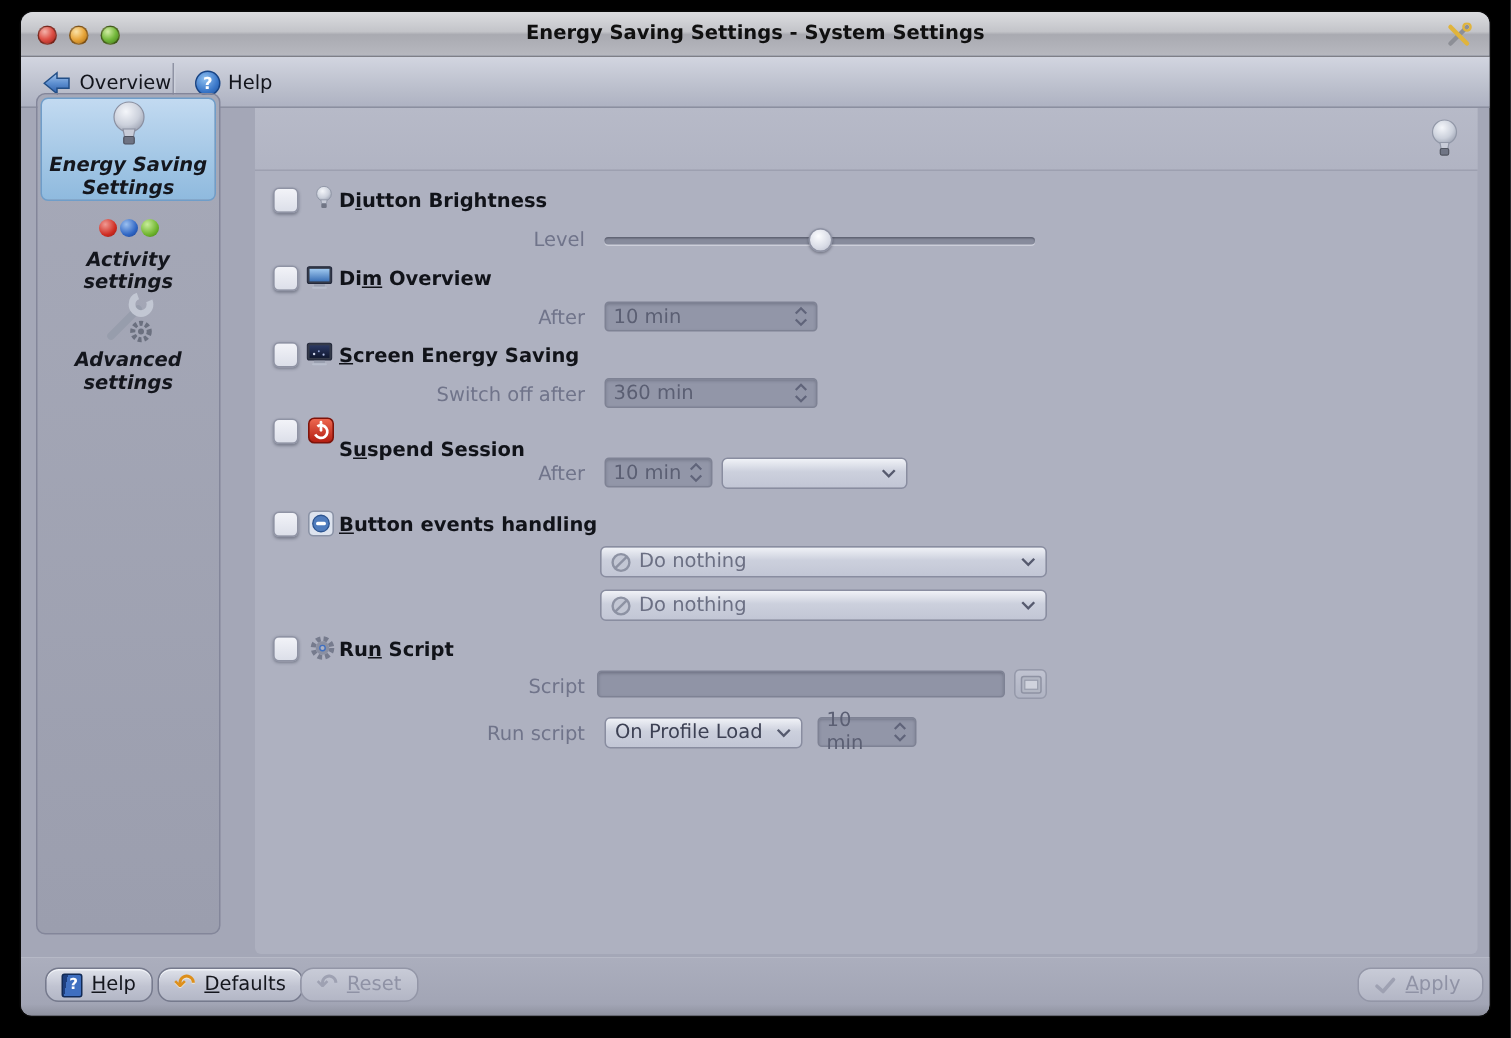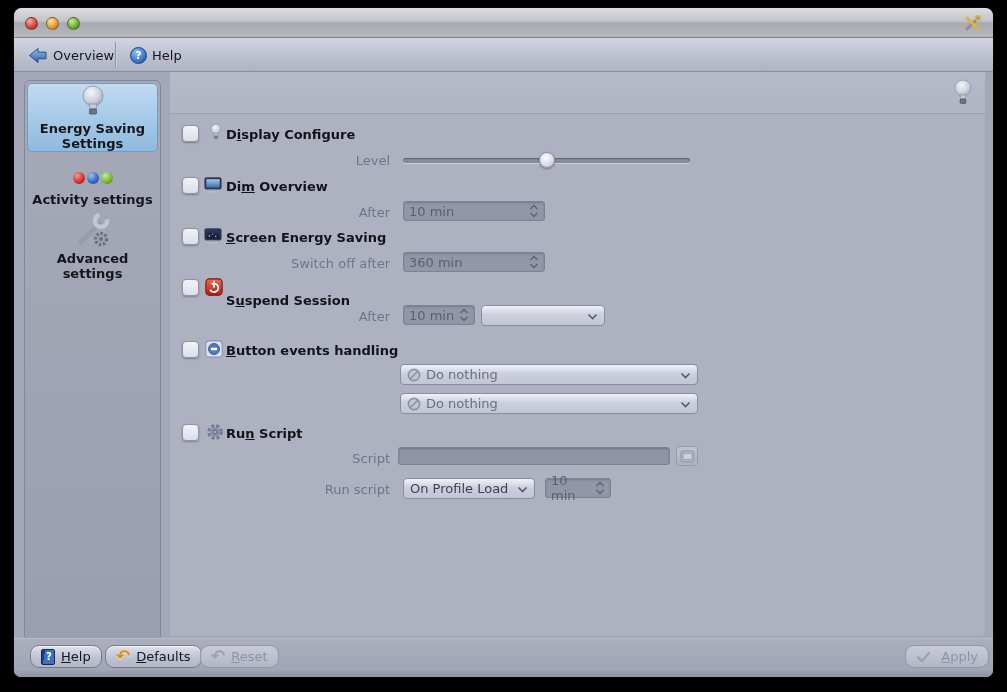--- a/index.html
+++ b/index.html
@@ -21,22 +21,22 @@
   
   .toolbar { position:absolute; left:0; top:30px; width:100%; height:34px;
              background:linear-gradient(#d2d5e0, #bcc0cd 60%, #aeb2c2);
              border-bottom:1px solid #8b8fa0; }
   .tbtn { position:absolute; top:4px; height:26px; display:flex; align-items:center; gap:5px;
           padding:0 6px; font-size:13px; color:#13151c; border-radius:4px; cursor:default; }
   .tb-sep { position:absolute; left:101px; top:4px; width:1px; height:25px;
             background:#8f93a4; box-shadow:1px 0 0 #ccd0db; }
   .tb-chevron { position:absolute; left:168px; top:48px; width:11px; height:8px; }
   
-  .sidebar { position:absolute; left:10px; top:72px; width:137px; height:561px;
-             background:linear-gradient(#a6a9b8, #9b9eae); border:1px solid #83869a; border-radius:6px; }
+  .sidebar { position:absolute; left:10px; top:54px; width:123px; height:561px;
+             background:linear-gradient(#a6a9b8, #9b9eae); border:1px solid #83869a; border-radius:6px;font-style:italic; }
   .side-item { position:absolute; left:2px; right:2px; display:flex; flex-direction:column;
                align-items:center; justify-content:center; text-align:center;
                font-size:13px; font-weight:bold; color:#14161d; line-height:15px; cursor:default; }
   .side-item.selected { background:linear-gradient(#c2daf1, #a5c8e6 55%, #8fbade);
                         border:1px solid #6f9dc9; border-radius:5px; }
   .side-icon { margin-bottom:3px; }
   .dots { display:flex; gap:2px; margin-bottom:8px; }
   .dot { width:12px; height:12px; border-radius:50%; }
   .dot.r { background:radial-gradient(circle at 35% 30%, #f09a93, #cf2d23 60%, #8e140c); }
   .dot.b { background:radial-gradient(circle at 35% 30%, #9cc0ef, #2f66c4 60%, #16398a); }
@@ -133,20 +133,21 @@
 </svg>
 
 <div class="window">
 
   <div class="titlebar">
     <div class="lights">
       <span class="light red"></span>
       <span class="light yellow"></span>
       <span class="light green"></span>
     </div>
+    <div class="title">Energy Saving Settings - System Settings</div>
     <svg class="tb-tools" viewBox="0 0 20 17">
       <line x1="4" y1="14" x2="15" y2="3" stroke="#8d8f96" stroke-width="3" stroke-linecap="round"></line>
       <line x1="4" y1="3" x2="15" y2="14" stroke="#e0b43c" stroke-width="3" stroke-linecap="round"></line>
       <circle cx="15" cy="3" r="2.4" fill="none" stroke="#e0b43c" stroke-width="1.6"></circle>
     </svg>
   </div>
 
   <div class="toolbar">
     <div class="tbtn" style="left:8px">
       <svg width="20" height="17" viewBox="0 0 20 17">
@@ -200,21 +201,21 @@
         <rect x="7.2" y="20" width="5.6" height="4.4" rx="1" fill="#707585" stroke="#50545f" stroke-width="0.8"></rect>
       </svg>
     </div>
 
     <span class="cb" style="left:12px; top:53px;"></span>
     <svg class="icon16" style="left:37px; top:51px;" viewBox="0 0 18 22">
       <circle cx="9" cy="7.5" r="6" fill="url(#bulbg)" stroke="#8f95a5" stroke-width="0.8"></circle>
       <path d="M6.5 12.5 L11.5 12.5 L11 15.5 L7 15.5 Z" fill="#c8ccd8" stroke="#8f95a5" stroke-width="0.7"></path>
       <rect x="6.8" y="15.5" width="4.4" height="3.6" rx="1" fill="#707585"></rect>
     </svg>
-    <span class="sec-label" style="left:56px; top:55px;"><span>D</span><span class="mn">i</span><span>splay Configure</span></span>
+    <span class="sec-label" style="left:56px; top:55px;"><span>D</span><span class="mn">i</span><span>utton Brightness</span></span>
 
     <span class="ctl-label" style="top:81px;">Level</span>
     <div class="slider-track" style="left:233px; top:86px; width:287px;">
       <span class="slider-handle" style="left: calc(50% - 8px);"></span>
     </div>
 
     <span class="cb" style="left:12px; top:105px;"></span>
     <svg class="icon16" style="left:34px; top:104px;" viewBox="0 0 20 18">
       <rect x="1" y="1" width="18" height="12.5" rx="1.5" fill="#343a49" stroke="#23283a" stroke-width="0.8"></rect>
       <rect x="2.6" y="2.6" width="14.8" height="9.3" fill="url(#scrblue)"></rect>
@@ -362,21 +363,21 @@
       <span><span></span><span class="mn">H</span><span>elp</span></span>
     </div>
     <div class="fbtn" style="left:91px;">
       <span class="undo orange">↶</span>
       <span><span></span><span class="mn">D</span><span>efaults</span></span>
     </div>
     <div class="fbtn disabled" style="left:186px;">
       <span class="undo gray">↶</span>
       <span><span></span><span class="mn">R</span><span>eset</span></span>
     </div>
-    <div class="fbtn disabled" style="left:891px; width:84px; justify-content:space-between;">
+    <div class="fbtn disabled" style="left:891px; width:84px; justify-content:flex-start;">
       <svg width="15" height="12" viewBox="0 0 15 12">
         <polyline points="2,6.5 6,10 13,2" fill="none" stroke="#9ea1b2" stroke-width="2.4" stroke-linecap="round" stroke-linejoin="round"></polyline>
       </svg>
       <span><span></span><span class="mn">A</span><span>pply</span></span>
     </div>
   </div>
 
 </div>
 
 </body></html>

